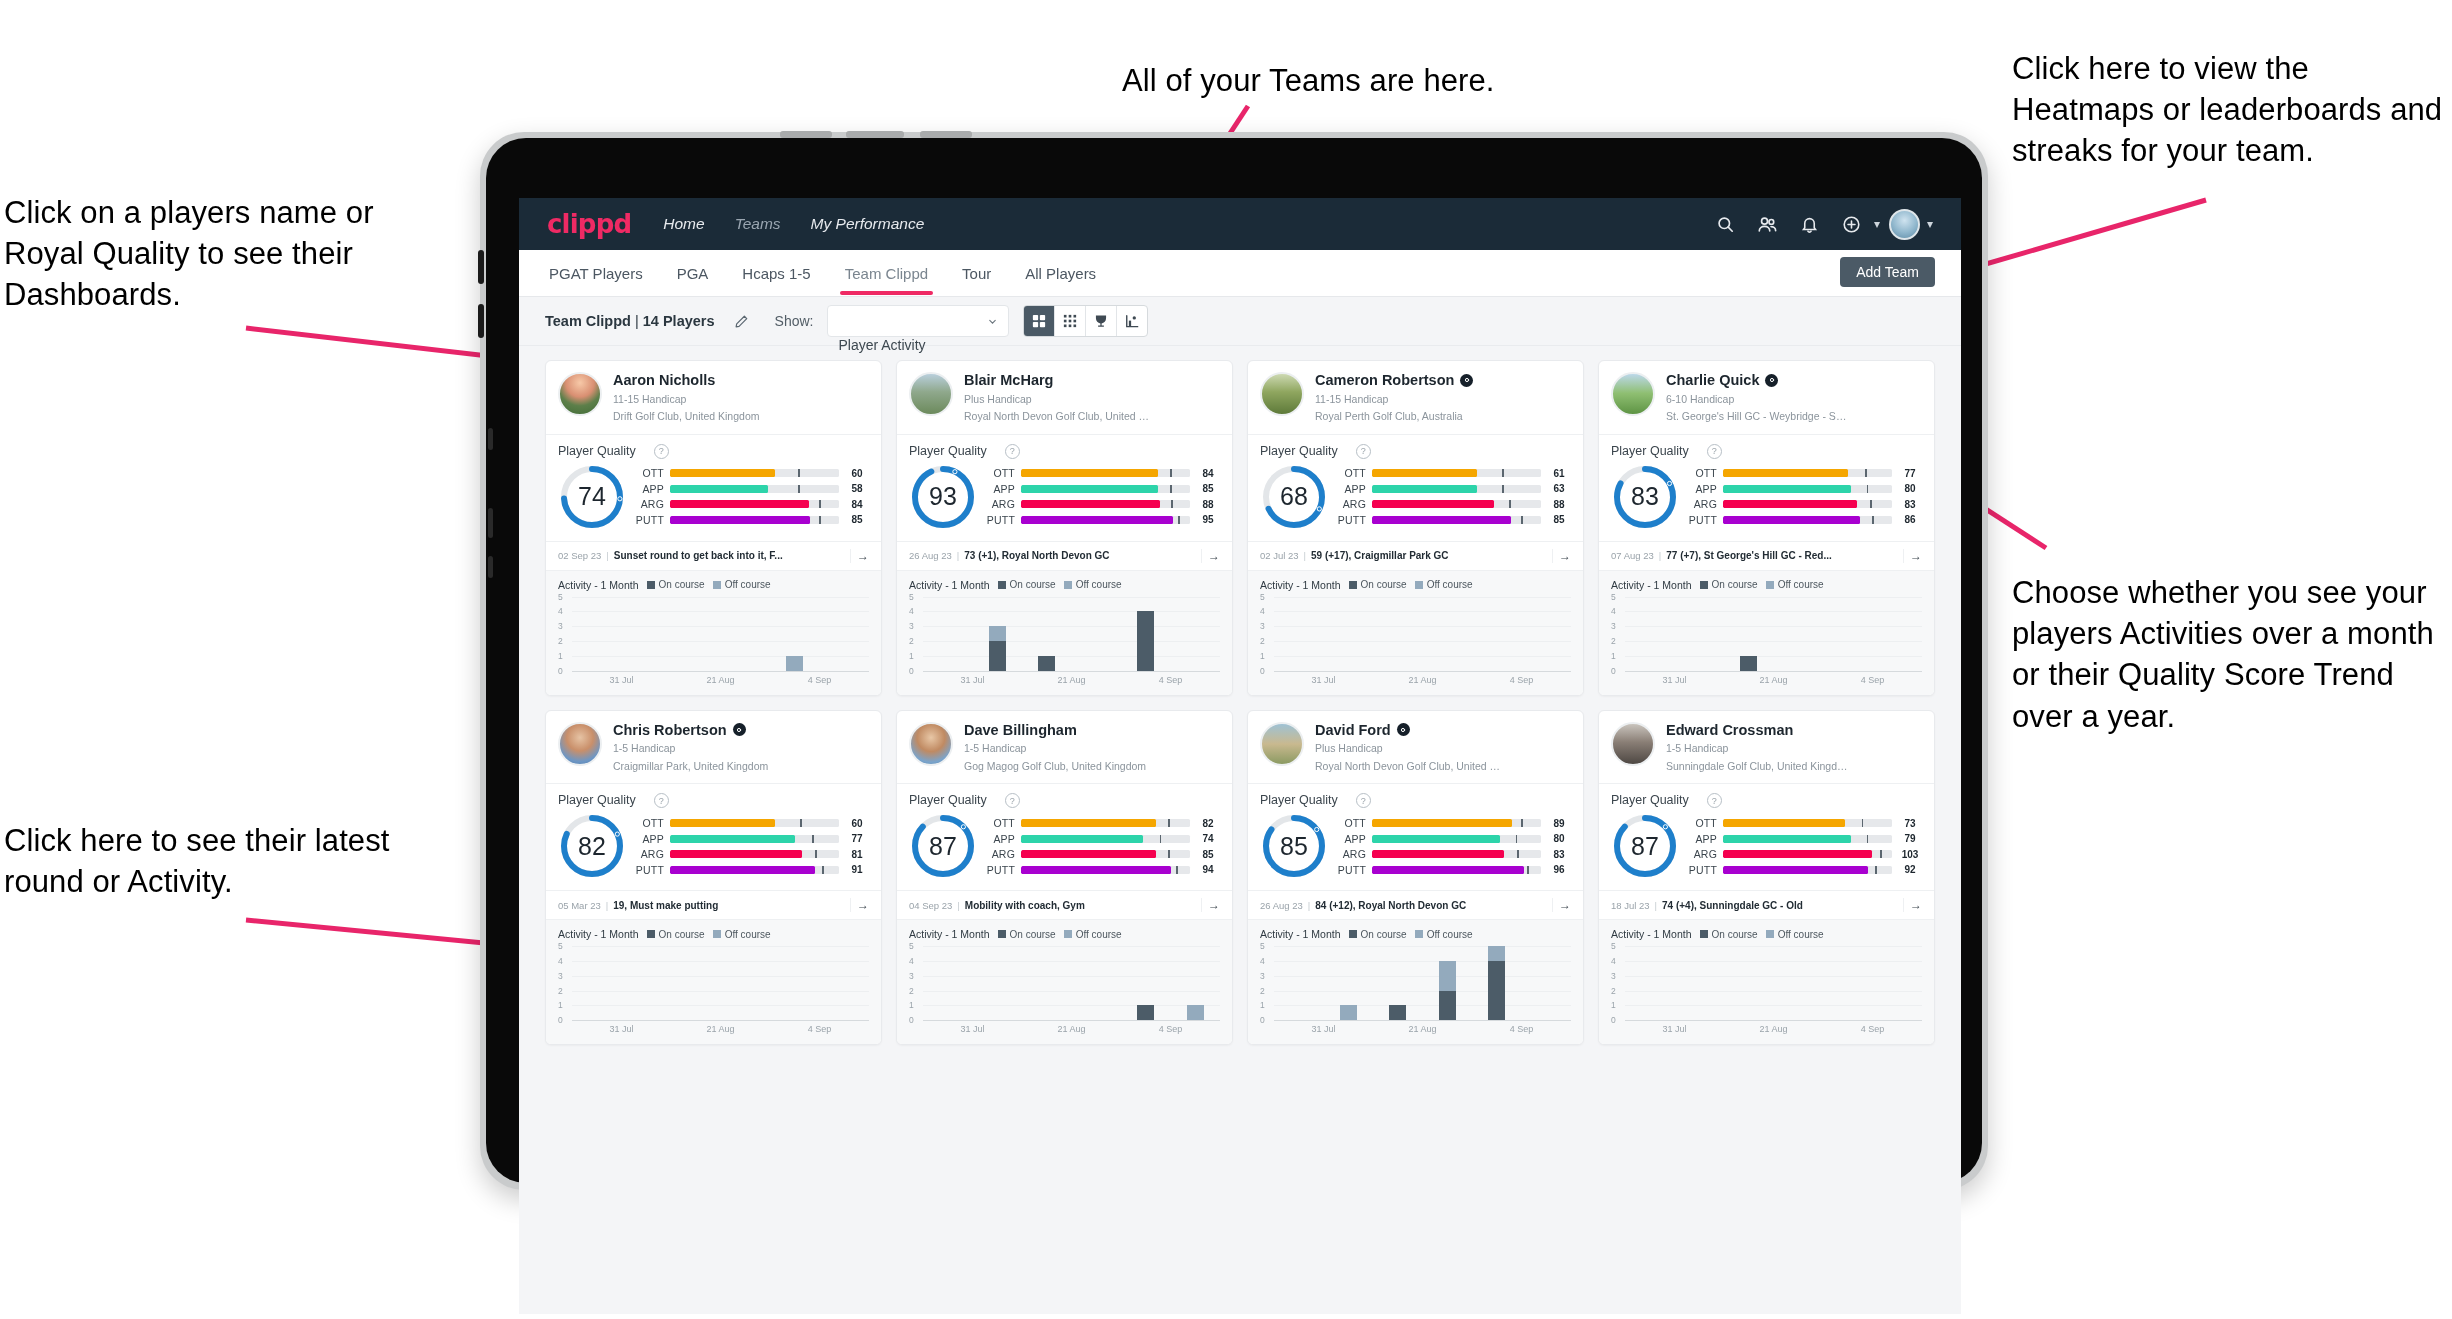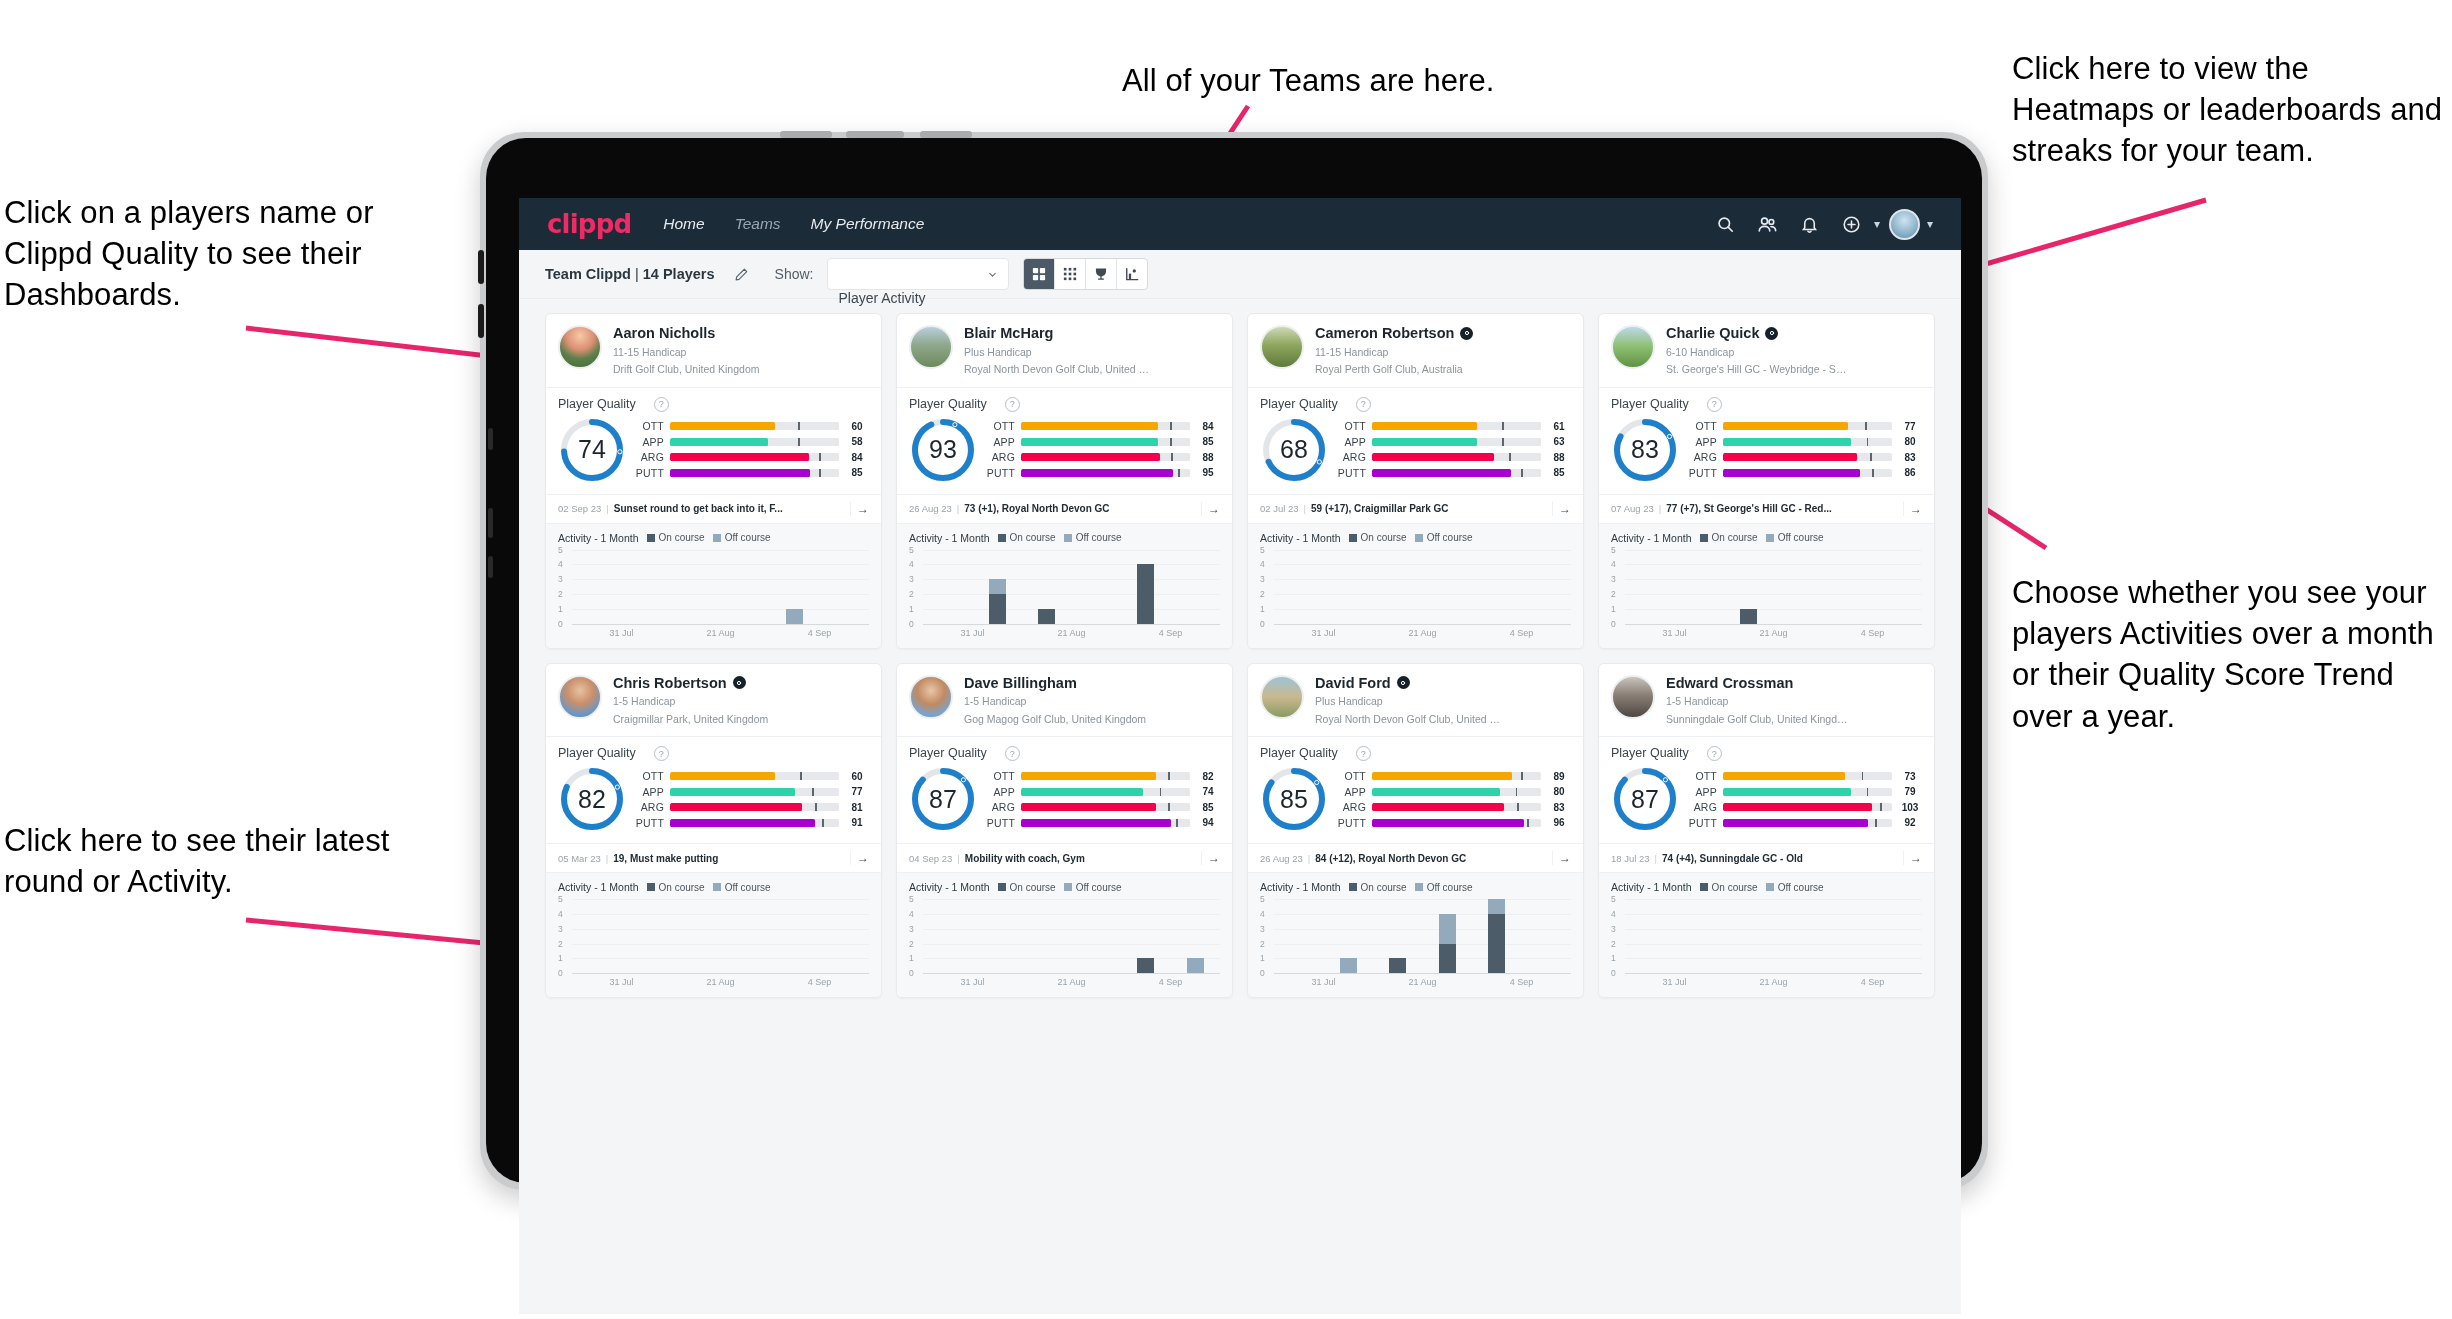--- a/index.html
+++ b/index.html
@@ -128,21 +128,21 @@
   .slot{flex:1;display:flex;justify-content:center;align-items:flex-end;height:100%;}
   .stack{width:17px;display:flex;flex-direction:column;justify-content:flex-end;height:100%;}
   .seg-on{background:#4c5c68;}
   .seg-off{background:#93aabd;}
   .xaxis{display:flex;margin-top:4px;padding-left:14px;}
   .xlbl{flex:1;text-align:center;font-size:9px;color:#9aa3aa;}
 </style>
 </head>
 <body>
 
-<div class="anno" id="anno-players">Click on a players name or Clippd Quality to see their Dashboards.</div>
+<div class="anno" id="anno-players">Click on a players name or Royal Quality to see their Dashboards.</div>
 <div class="anno" id="anno-teams">All of your Teams are here.</div>
 <div class="anno" id="anno-heatmaps">Click here to view the Heatmaps or leaderboards and streaks for your team.</div>
 <div class="anno" id="anno-activity">Choose whether you see your players Activities over a month or their Quality Score Trend over a year.</div>
 <div class="anno" id="anno-latest">Click here to see their latest round or Activity.</div>
 
 <svg class="arrows">
   <defs>
     <marker id="ah" markerWidth="9" markerHeight="9" refX="6.2" refY="3.1" orient="auto">
       <path d="M0,0 L6.6,3.1 L0,6.2" fill="none" stroke="#e8256a" stroke-width="1.5" stroke-linecap="round" stroke-linejoin="round"></path>
     </marker>
@@ -202,20 +202,29 @@
               <line x1="7.6" y1="12" x2="16.4" y2="12"></line>
             </svg>
         </div>
         <div class="caret">▾</div>
         <div class="navicon">
             <div class="avatar-nav"></div>
           </div>
         <div class="caret">▾</div>
       </div>
 
+      <div id="tabsbar">
+        <div class="tab">PGAT Players</div>
+        <div class="tab">PGA</div>
+        <div class="tab">Hcaps 1-5</div>
+        <div class="tab active">Team Clippd</div>
+        <div class="tab">Tour</div>
+        <div class="tab">All Players</div>
+        <div id="addteam">Add Team</div>
+      </div>
 
       <div id="toolbar">
         <div class="teamlabel">
           <b>Team Clippd</b>
           <span>|</span>
           <b>14 Players</b>
         </div>
         <div class="pencil">
           <svg width="15" height="15" viewBox="0 0 24 24" fill="none" stroke="currentColor" stroke-width="1.9" stroke-linecap="round" stroke-linejoin="round">
               <path d="M16.6 3.6l3.8 3.8L8.1 19.7 3.4 20.6l.9-4.7z"></path>

